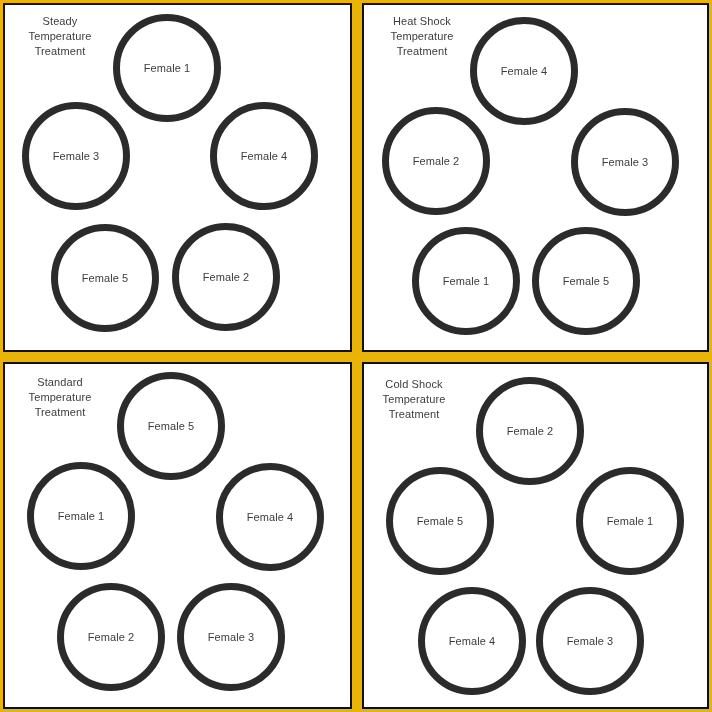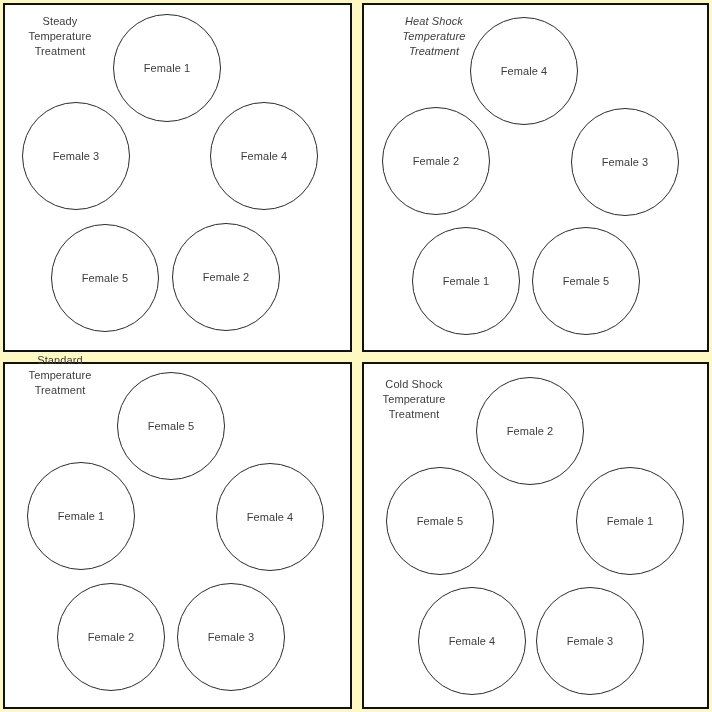--- a/index.html
+++ b/index.html
@@ -34,80 +34,80 @@
     font-size: 11px;
     line-height: 15px;
     color: #3c3c3c;
     white-space: pre-line;
     letter-spacing: 0.1px;
   }
 
   .circle {
     position: absolute;
     box-sizing: border-box;
-    border: 1px solid #3b82f6;
+    border: 7px solid #3b82f6;
     border-radius: 50%;
     background: #ffffff;
     display: flex;
     align-items: center;
     justify-content: center;
   }
 
   .circle-label {
     font-size: 11px;
     color: #3c3c3c;
     letter-spacing: 0.1px;
     text-align: center;
     pointer-events: none;
   }
 </style>
 </head>
 <body>
 
-<div id="figure" style="width: 712px; height: 712px; background: #fef9c3;">
+<div id="figure" style="width: 712px; height: 712px; background: #eab308;">
     <div class="panel" style="left: 3px; top: 3px; width: 349px; height: 349px; border-color: rgb(17, 17, 17);"></div>
     <div class="panel-title" style="left: 14px; top: 14px; width: 92px; color: rgb(60, 60, 60);">Steady
 Temperature
 Treatment</div>
     <div class="circle" style="left: 113px; top: 14px; width: 108px; height: 108px; border-color: rgb(43, 43, 43);">
       <span class="circle-label" style="color: rgb(60, 60, 60);">Female 1</span>
     </div>
     <div class="circle" style="left: 22px; top: 102px; width: 108px; height: 108px; border-color: rgb(43, 43, 43);">
       <span class="circle-label" style="color: rgb(60, 60, 60);">Female 3</span>
     </div>
     <div class="circle" style="left: 210px; top: 102px; width: 108px; height: 108px; border-color: rgb(43, 43, 43);">
       <span class="circle-label" style="color: rgb(60, 60, 60);">Female 4</span>
     </div>
     <div class="circle" style="left: 51px; top: 224px; width: 108px; height: 108px; border-color: rgb(43, 43, 43);">
       <span class="circle-label" style="color: rgb(60, 60, 60);">Female 5</span>
     </div>
     <div class="circle" style="left: 172px; top: 223px; width: 108px; height: 108px; border-color: rgb(43, 43, 43);">
       <span class="circle-label" style="color: rgb(60, 60, 60);">Female 2</span>
     </div>
     <div class="panel" style="left: 362px; top: 3px; width: 347px; height: 349px; border-color: rgb(17, 17, 17);"></div>
-    <div class="panel-title" style="left: 388px; top: 14px; width: 92px; color: rgb(60, 60, 60); font-style: italic;">Heat Shock
+    <div class="panel-title" style="left: 376px; top: 14px; width: 92px; color: rgb(60, 60, 60);">Heat Shock
 Temperature
 Treatment</div>
     <div class="circle" style="left: 470px; top: 17px; width: 108px; height: 108px; border-color: rgb(43, 43, 43);">
       <span class="circle-label" style="color: rgb(60, 60, 60);">Female 4</span>
     </div>
     <div class="circle" style="left: 382px; top: 107px; width: 108px; height: 108px; border-color: rgb(43, 43, 43);">
       <span class="circle-label" style="color: rgb(60, 60, 60);">Female 2</span>
     </div>
     <div class="circle" style="left: 571px; top: 108px; width: 108px; height: 108px; border-color: rgb(43, 43, 43);">
       <span class="circle-label" style="color: rgb(60, 60, 60);">Female 3</span>
     </div>
     <div class="circle" style="left: 412px; top: 227px; width: 108px; height: 108px; border-color: rgb(43, 43, 43);">
       <span class="circle-label" style="color: rgb(60, 60, 60);">Female 1</span>
     </div>
     <div class="circle" style="left: 532px; top: 227px; width: 108px; height: 108px; border-color: rgb(43, 43, 43);">
       <span class="circle-label" style="color: rgb(60, 60, 60);">Female 5</span>
     </div>
     <div class="panel" style="left: 3px; top: 362px; width: 349px; height: 347px; border-color: rgb(17, 17, 17);"></div>
-    <div class="panel-title" style="left: 14px; top: 353px; width: 92px; color: rgb(60, 60, 60);">Standard
+    <div class="panel-title" style="left: 14px; top: 375px; width: 92px; color: rgb(60, 60, 60);">Standard
 Temperature
 Treatment</div>
     <div class="circle" style="left: 117px; top: 372px; width: 108px; height: 108px; border-color: rgb(43, 43, 43);">
       <span class="circle-label" style="color: rgb(60, 60, 60);">Female 5</span>
     </div>
     <div class="circle" style="left: 27px; top: 462px; width: 108px; height: 108px; border-color: rgb(43, 43, 43);">
       <span class="circle-label" style="color: rgb(60, 60, 60);">Female 1</span>
     </div>
     <div class="circle" style="left: 216px; top: 463px; width: 108px; height: 108px; border-color: rgb(43, 43, 43);">
       <span class="circle-label" style="color: rgb(60, 60, 60);">Female 4</span>

